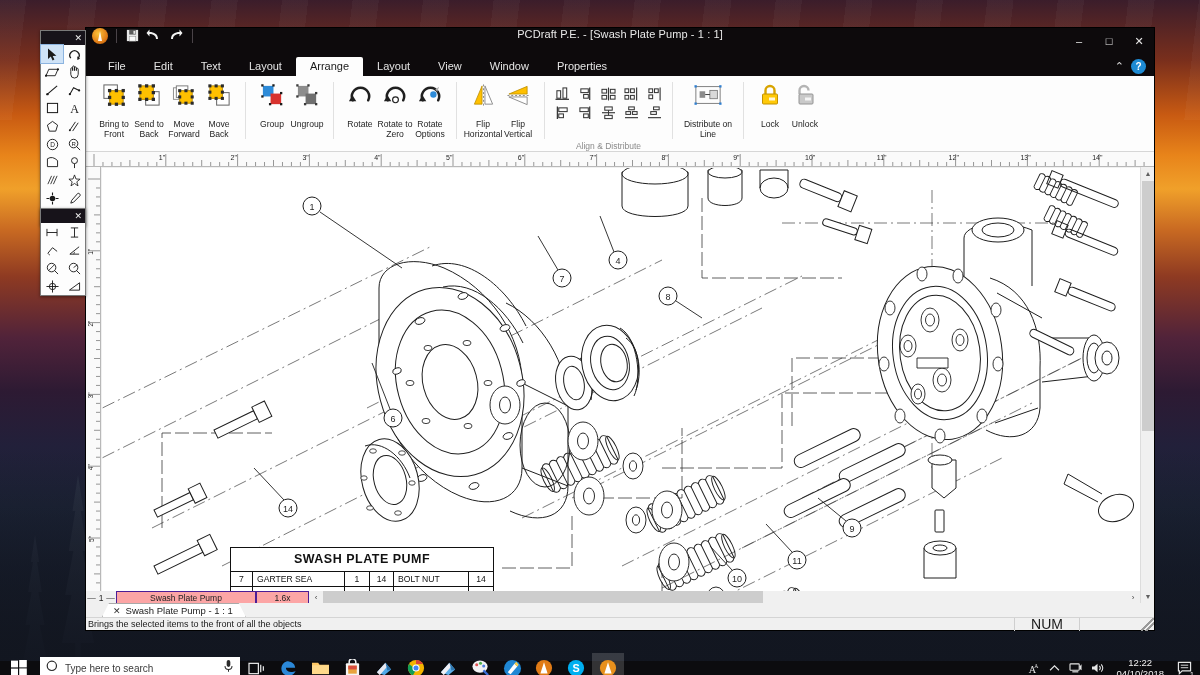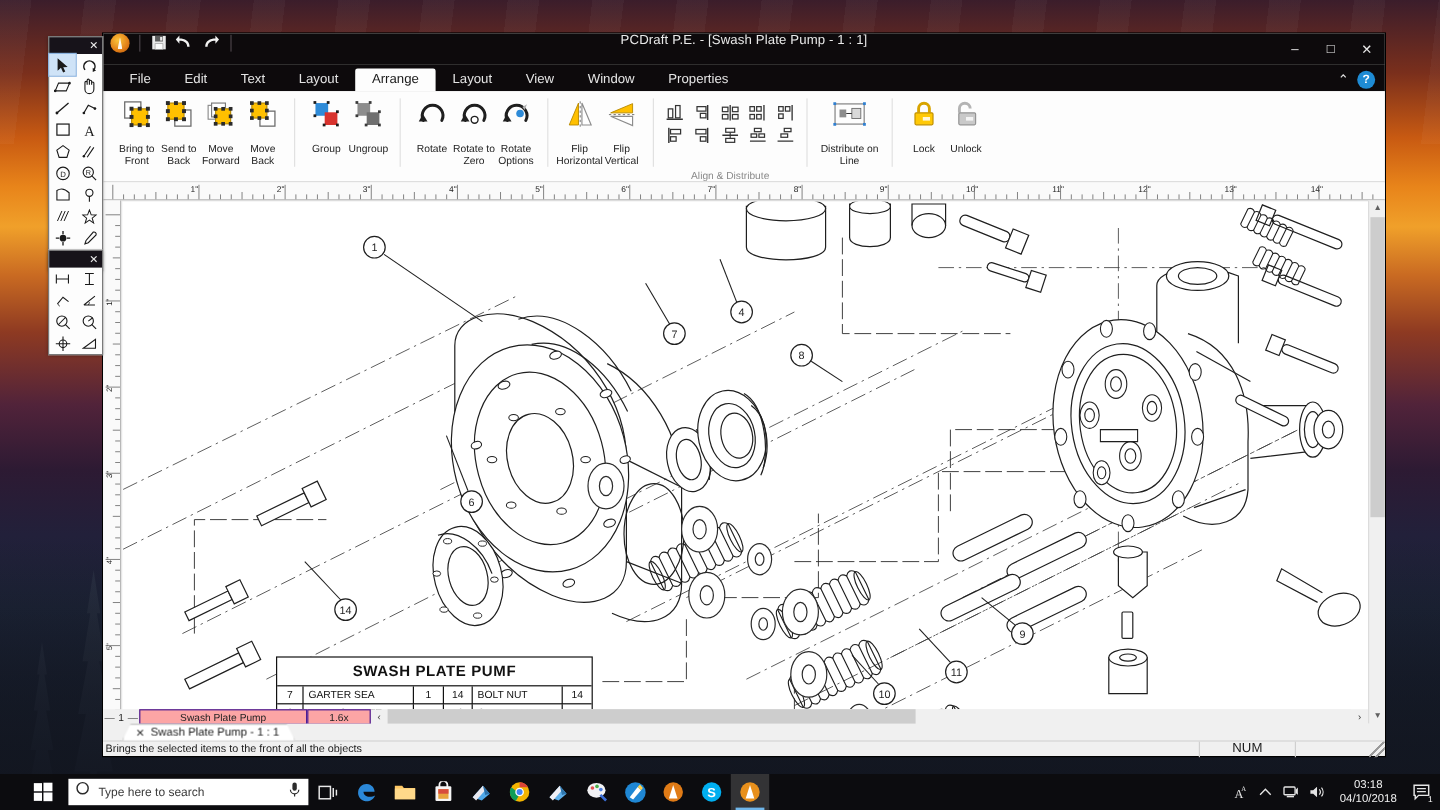--- a/index.html
+++ b/index.html
@@ -186,22 +186,22 @@
 
   
   #statusbar {
     position:absolute; left:0; bottom:0; width:1068px; height:13px;
     background:#f0f0f0; border-top:1px solid #d4d4d4;
     display:flex; align-items:center; font-size:9px; color:#1b1b1b;
   }
   #statustext { padding-left:2px; }
   #statusright { margin-left:auto; display:flex; align-items:center; }
   .sbcell {
-    border-left:1px solid #cfcfcf; height:13px; padding:0 27px;
-    display:flex; align-items:center; font-size:11px;
+    border-left:1px solid #cfcfcf; height:13px; padding:0 16px;
+    display:flex; align-items:center; font-size:14px;
   }
   .grip {
     width:13px; height:13px; margin-left:2px;
     background:
       linear-gradient(135deg, transparent 45%, #9a9a9a 45%, #9a9a9a 55%, transparent 55%),
       linear-gradient(135deg, transparent 65%, #9a9a9a 65%, #9a9a9a 75%, transparent 75%);
   }
 
   
   .palette {
@@ -215,23 +215,23 @@
   .palhead .x { color:#eee; font-size:9px; line-height:9px; cursor:pointer; }
   .palgrid { display:grid; grid-template-columns:repeat(2, 22px); }
   .tool {
     width:22px; height:18px; display:flex; align-items:center; justify-content:center;
     cursor:pointer; position:relative;
   }
   .tool.sel { background:#cfe3f7; outline:1px solid #8cb4e0; }
 
   
   #taskbar {
-    position:absolute; left:0; bottom:0; width:1200px; height:30px;
+    position:absolute; left:0; bottom:0; width:1200px; height:14px;
     background:rgba(12,12,14,.92);
-    display:flex; align-items:center;padding-left:17px;
+    display:flex; align-items:center;
   }
   #startbtn {
     width:38px; height:30px; display:flex; align-items:center; justify-content:center;
     cursor:pointer;
   }
   #searchbox {
     width:200px; height:22px; background:#fff; display:flex; align-items:center;
     gap:6px; padding:0 6px; margin-left:2px; cursor:text;
   }
   #searchbox .ph { font-size:10px; color:#3b3b3b; flex:1; }
@@ -1548,21 +1548,21 @@
         </svg>
     </div>
     <div class="trayicon">
       <svg width="14" height="12" viewBox="0 0 15 13">
           <path d="M1 5 L3.5 5 L7 1.8 L7 11.2 L3.5 8 L1 8 Z" fill="#e5e5e5"></path>
           <path d="M9 4.2 a3.4 3.4 0 0 1 0 4.6" fill="none" stroke="#e5e5e5" stroke-width="1.1"></path>
           <path d="M11 2.6 a6 6 0 0 1 0 7.8" fill="none" stroke="#e5e5e5" stroke-width="1.1"></path>
         </svg>
     </div>
     <div id="clock">
-      <span>03:18</span>
+      <span>12:22</span>
       <span>04/10/2018</span>
     </div>
     <div id="notif">
       <svg width="15" height="14" viewBox="0 0 16 15">
           <path d="M1.5 1.5 L14.5 1.5 L14.5 10.5 L5.5 10.5 L2.5 13.5 L2.5 10.5 L1.5 10.5 Z" fill="none" stroke="#e5e5e5" stroke-width="1.3"></path>
           <line x1="4" y1="4.5" x2="12" y2="4.5" stroke="#e5e5e5" stroke-width="1"></line>
           <line x1="4" y1="7.2" x2="12" y2="7.2" stroke="#e5e5e5" stroke-width="1"></line>
         </svg>
       <span id="notifcount">1</span>
     </div>

